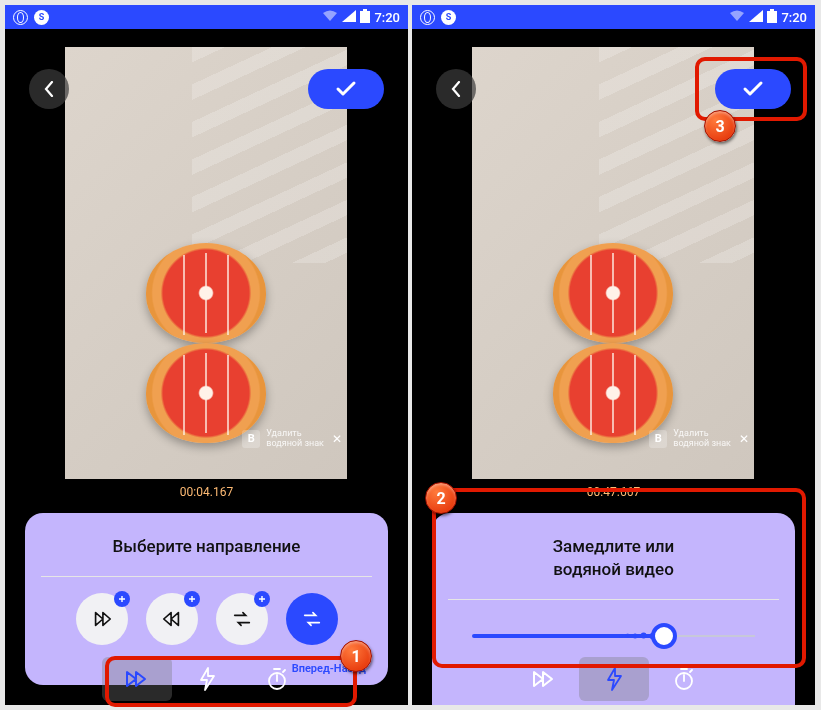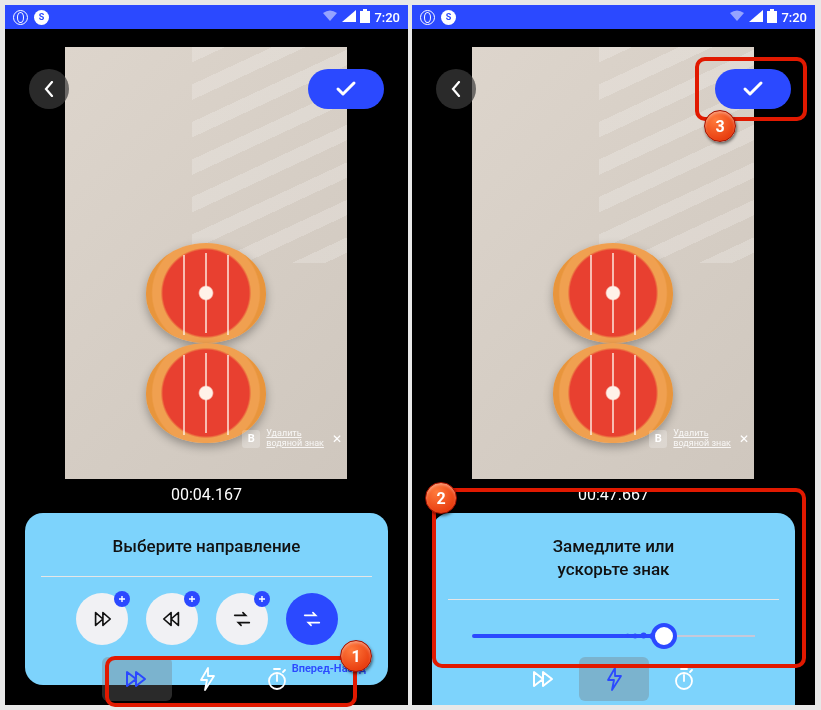--- a/index.html
+++ b/index.html
@@ -24,27 +24,27 @@
   .fruit-top { top: 196px; }
   .fruit-bot { top: 296px; }
   .grapefruit { width:120px; height:100px; border-radius:50% 50% 48% 48%; background: radial-gradient(circle at 50% 50%, #fff2e8 0 8%, #e84030 10% 55%, #f0a050 58% 68%, #e8953c 70%); position:relative; box-shadow: 0 4px 10px rgba(0,0,0,0.3); }
   .grapefruit::after { content:''; position:absolute; left:50%; top:10%; width:2px; height:80%; background:#fff2e8; box-shadow: -22px 2px 0 #fff2e8, 22px 2px 0 #fff2e8; transform:translateX(-50%); opacity:0.7; }
 
   .back-btn { position:absolute; top: 40px; left: 24px; width: 40px; height: 40px; background: rgba(60,60,60,0.7); border-radius: 50%; display:flex; align-items:center; justify-content:center; }
   .confirm-btn { position: absolute; top: 40px; right: 24px; width: 76px; height: 40px; background: #2b49ff; border-radius: 20px; display:flex; align-items:center; justify-content:center; }
 
   .watermark-chip { position:absolute; right: 66px; top: 400px; display:flex; align-items:center; gap:6px; color:#fff; font-size:9px; }
   .watermark-chip .b { width:18px; height:18px; border-radius:3px; background:rgba(255,255,255,0.25); display:flex; align-items:center; justify-content:center; font-weight:bold; font-size:11px; }
-  .watermark-chip .txt { line-height:1.1; opacity:0.85;text-decoration:underline; }
+  .watermark-chip .txt { line-height:1.1; opacity:0.85; }
   .watermark-chip .x { font-size:12px; margin-left:2px; }
 
-  .timestamp { position:absolute; top: 456px; left:0; right:0; text-align:center; color:#ffffff; font-size:16px; }
-
-  
-  .card { position:absolute; left: 20px; right: 20px; background:#7dd3fc; border-radius: 18px; padding: 22px 16px 14px; box-shadow: 0 4px 20px rgba(0,0,0,0.3); }
+  .timestamp { position:absolute; top: 456px; left:0; right:0; text-align:center; color:#fdba74; font-size:12px; }
+
+  
+  .card { position:absolute; left: 20px; right: 20px; background:#c4b5fd; border-radius: 18px; padding: 22px 16px 14px; box-shadow: 0 4px 20px rgba(0,0,0,0.3); }
   .card-a { top: 484px; height: 172px; }
   .card-b { top: 484px; height: 214px; }
   .card-title { text-align:center; font-size: 17px; color:#111; line-height:1.35; font-weight:500; }
   .card hr { border:none; border-top:1px solid #e6e6e6; margin: 18px 0 16px; }
 
   .dir-row { display:flex; justify-content:center; gap:18px; align-items:center; }
   .dir-btn { width:52px; height:52px; border-radius:50%; background:#f1f1f4; display:flex; align-items:center; justify-content:center; position:relative; }
   .dir-btn.active { background:#2b49ff; }
   .dir-btn .dot { position:absolute; top:-2px; right:-2px; width:16px; height:16px; background:#2b49ff; border-radius:50%; display:flex; align-items:center; justify-content:center; }
   .dir-btn .dot svg { display:block; }
@@ -248,21 +248,21 @@
         <span class="b">B</span>
         <span class="txt">Удалить<br>водяной знак</span>
         <span class="x">✕</span>
       </div>
 
       <div class="timestamp">00:47.667</div>
 
       <div class="card card-b">
         <div class="card-title">
           <span>Замедлите или</span><br>
-          <span>ускорьте знак</span>
+          <span>водяной видео</span>
         </div>
         <hr>
         <div class="slider-wrap">
           <div class="slider-track"></div>
           <div class="slider-fill"></div>
           <div class="slider-trail">
               <span></span>
               <span></span>
               <span></span>
               <span></span>

